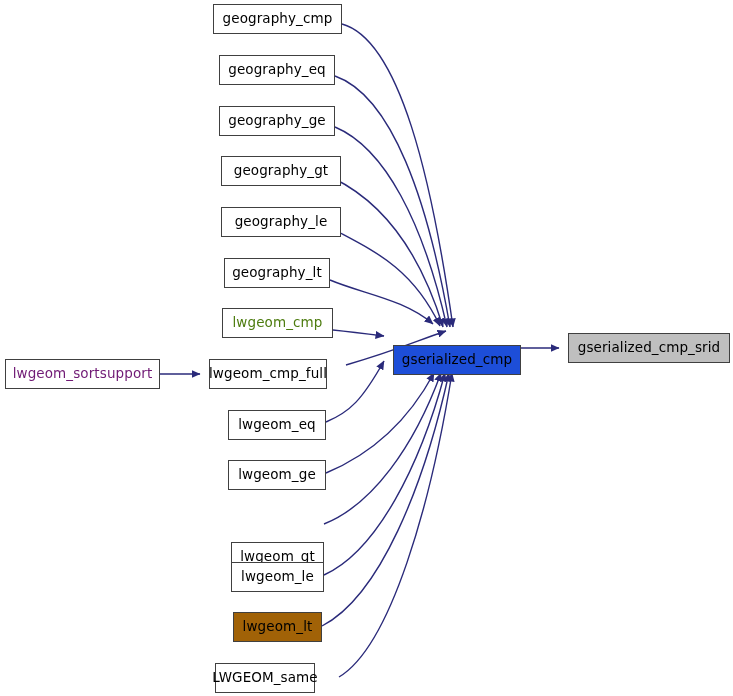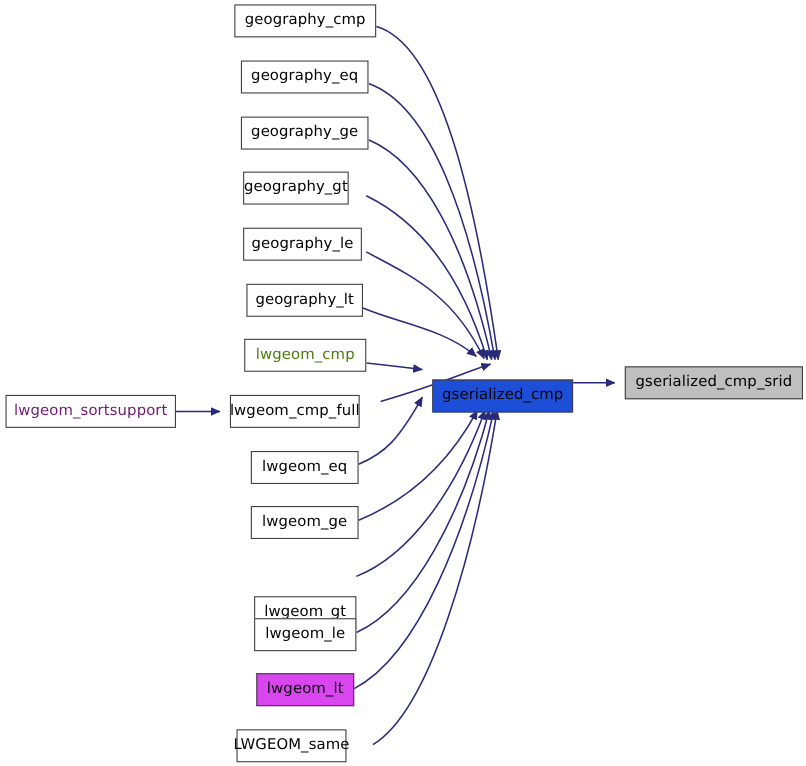--- a/index.html
+++ b/index.html
@@ -81,24 +81,24 @@
   <div id="nodes">
       <div class="node" style="left: 213px; top: 4px; width: 129px; height: 30px; border-color: rgb(64, 64, 64); background: rgb(255, 255, 255); color: rgb(0, 0, 0);">
         <span class="lbl">geography_cmp</span>
       </div>
       <div class="node" style="left: 219px; top: 55px; width: 116px; height: 30px; border-color: rgb(64, 64, 64); background: rgb(255, 255, 255); color: rgb(0, 0, 0);">
         <span class="lbl">geography_eq</span>
       </div>
       <div class="node" style="left: 219px; top: 106px; width: 116px; height: 30px; border-color: rgb(64, 64, 64); background: rgb(255, 255, 255); color: rgb(0, 0, 0);">
         <span class="lbl">geography_ge</span>
       </div>
-      <div class="node" style="left: 221px; top: 156px; width: 96px; height: 30px; border-color: rgb(64, 64, 64); background: rgb(255, 255, 255); color: rgb(0, 0, 0);">
+      <div class="node" style="left: 221px; top: 156px; width: 120px; height: 30px; border-color: rgb(64, 64, 64); background: rgb(255, 255, 255); color: rgb(0, 0, 0);">
         <span class="lbl">geography_gt</span>
       </div>
-      <div class="node" style="left: 221px; top: 207px; width: 108px; height: 30px; border-color: rgb(64, 64, 64); background: rgb(255, 255, 255); color: rgb(0, 0, 0);">
+      <div class="node" style="left: 221px; top: 207px; width: 120px; height: 30px; border-color: rgb(64, 64, 64); background: rgb(255, 255, 255); color: rgb(0, 0, 0);">
         <span class="lbl">geography_le</span>
       </div>
       <div class="node" style="left: 224px; top: 258px; width: 106px; height: 30px; border-color: rgb(64, 64, 64); background: rgb(255, 255, 255); color: rgb(0, 0, 0);">
         <span class="lbl">geography_lt</span>
       </div>
       <div class="node" style="left: 222px; top: 308px; width: 111px; height: 30px; border-color: rgb(64, 64, 64); background: rgb(255, 255, 255); color: #4d7c0f;">
         <span class="lbl">lwgeom_cmp</span>
       </div>
       <div class="node" style="left: 209px; top: 359px; width: 118px; height: 30px; border-color: rgb(64, 64, 64); background: rgb(255, 255, 255); color: rgb(0, 0, 0);">
         <span class="lbl">lwgeom_cmp_full</span>
@@ -111,21 +111,21 @@
       </div>
       <div class="node" style="left: 228px; top: 460px; width: 98px; height: 30px; border-color: rgb(64, 64, 64); background: rgb(255, 255, 255); color: rgb(0, 0, 0);">
         <span class="lbl">lwgeom_ge</span>
       </div>
       <div class="node" style="left: 231px; top: 511px; width: 93px; height: 30px; border-color: rgb(64, 64, 64); background: rgb(255, 255, 255); color: rgb(0, 0, 0); margin-top: 31px;">
         <span class="lbl">lwgeom_gt</span>
       </div>
       <div class="node" style="left: 231px; top: 562px; width: 93px; height: 30px; border-color: rgb(64, 64, 64); background: rgb(255, 255, 255); color: rgb(0, 0, 0);">
         <span class="lbl">lwgeom_le</span>
       </div>
-      <div class="node" style="left: 233px; top: 612px; width: 89px; height: 30px; border-color: rgb(64, 64, 64); background: #d946ef; color: rgb(0, 0, 0);">
+      <div class="node" style="left: 233px; top: 612px; width: 89px; height: 30px; border-color: rgb(64, 64, 64); background: #a16207; color: rgb(0, 0, 0);">
         <span class="lbl">lwgeom_lt</span>
       </div>
       <div class="node" style="left: 215px; top: 663px; width: 100px; height: 30px; border-color: rgb(64, 64, 64); background: rgb(255, 255, 255); color: rgb(0, 0, 0);">
         <span class="lbl">LWGEOM_same</span>
       </div>
       <div class="node" style="left: 393px; top: 345px; width: 128px; height: 30px; border-color: rgb(64, 64, 64); background: #1d4ed8; color: rgb(0, 0, 0);">
         <span class="lbl">gserialized_cmp</span>
       </div>
       <div class="node highlight" style="left: 568px; top: 333px; width: 162px; height: 30px; border-color: rgb(64, 64, 64); background: rgb(191, 191, 191); color: rgb(0, 0, 0);">
         <span class="lbl">gserialized_cmp_srid</span>

